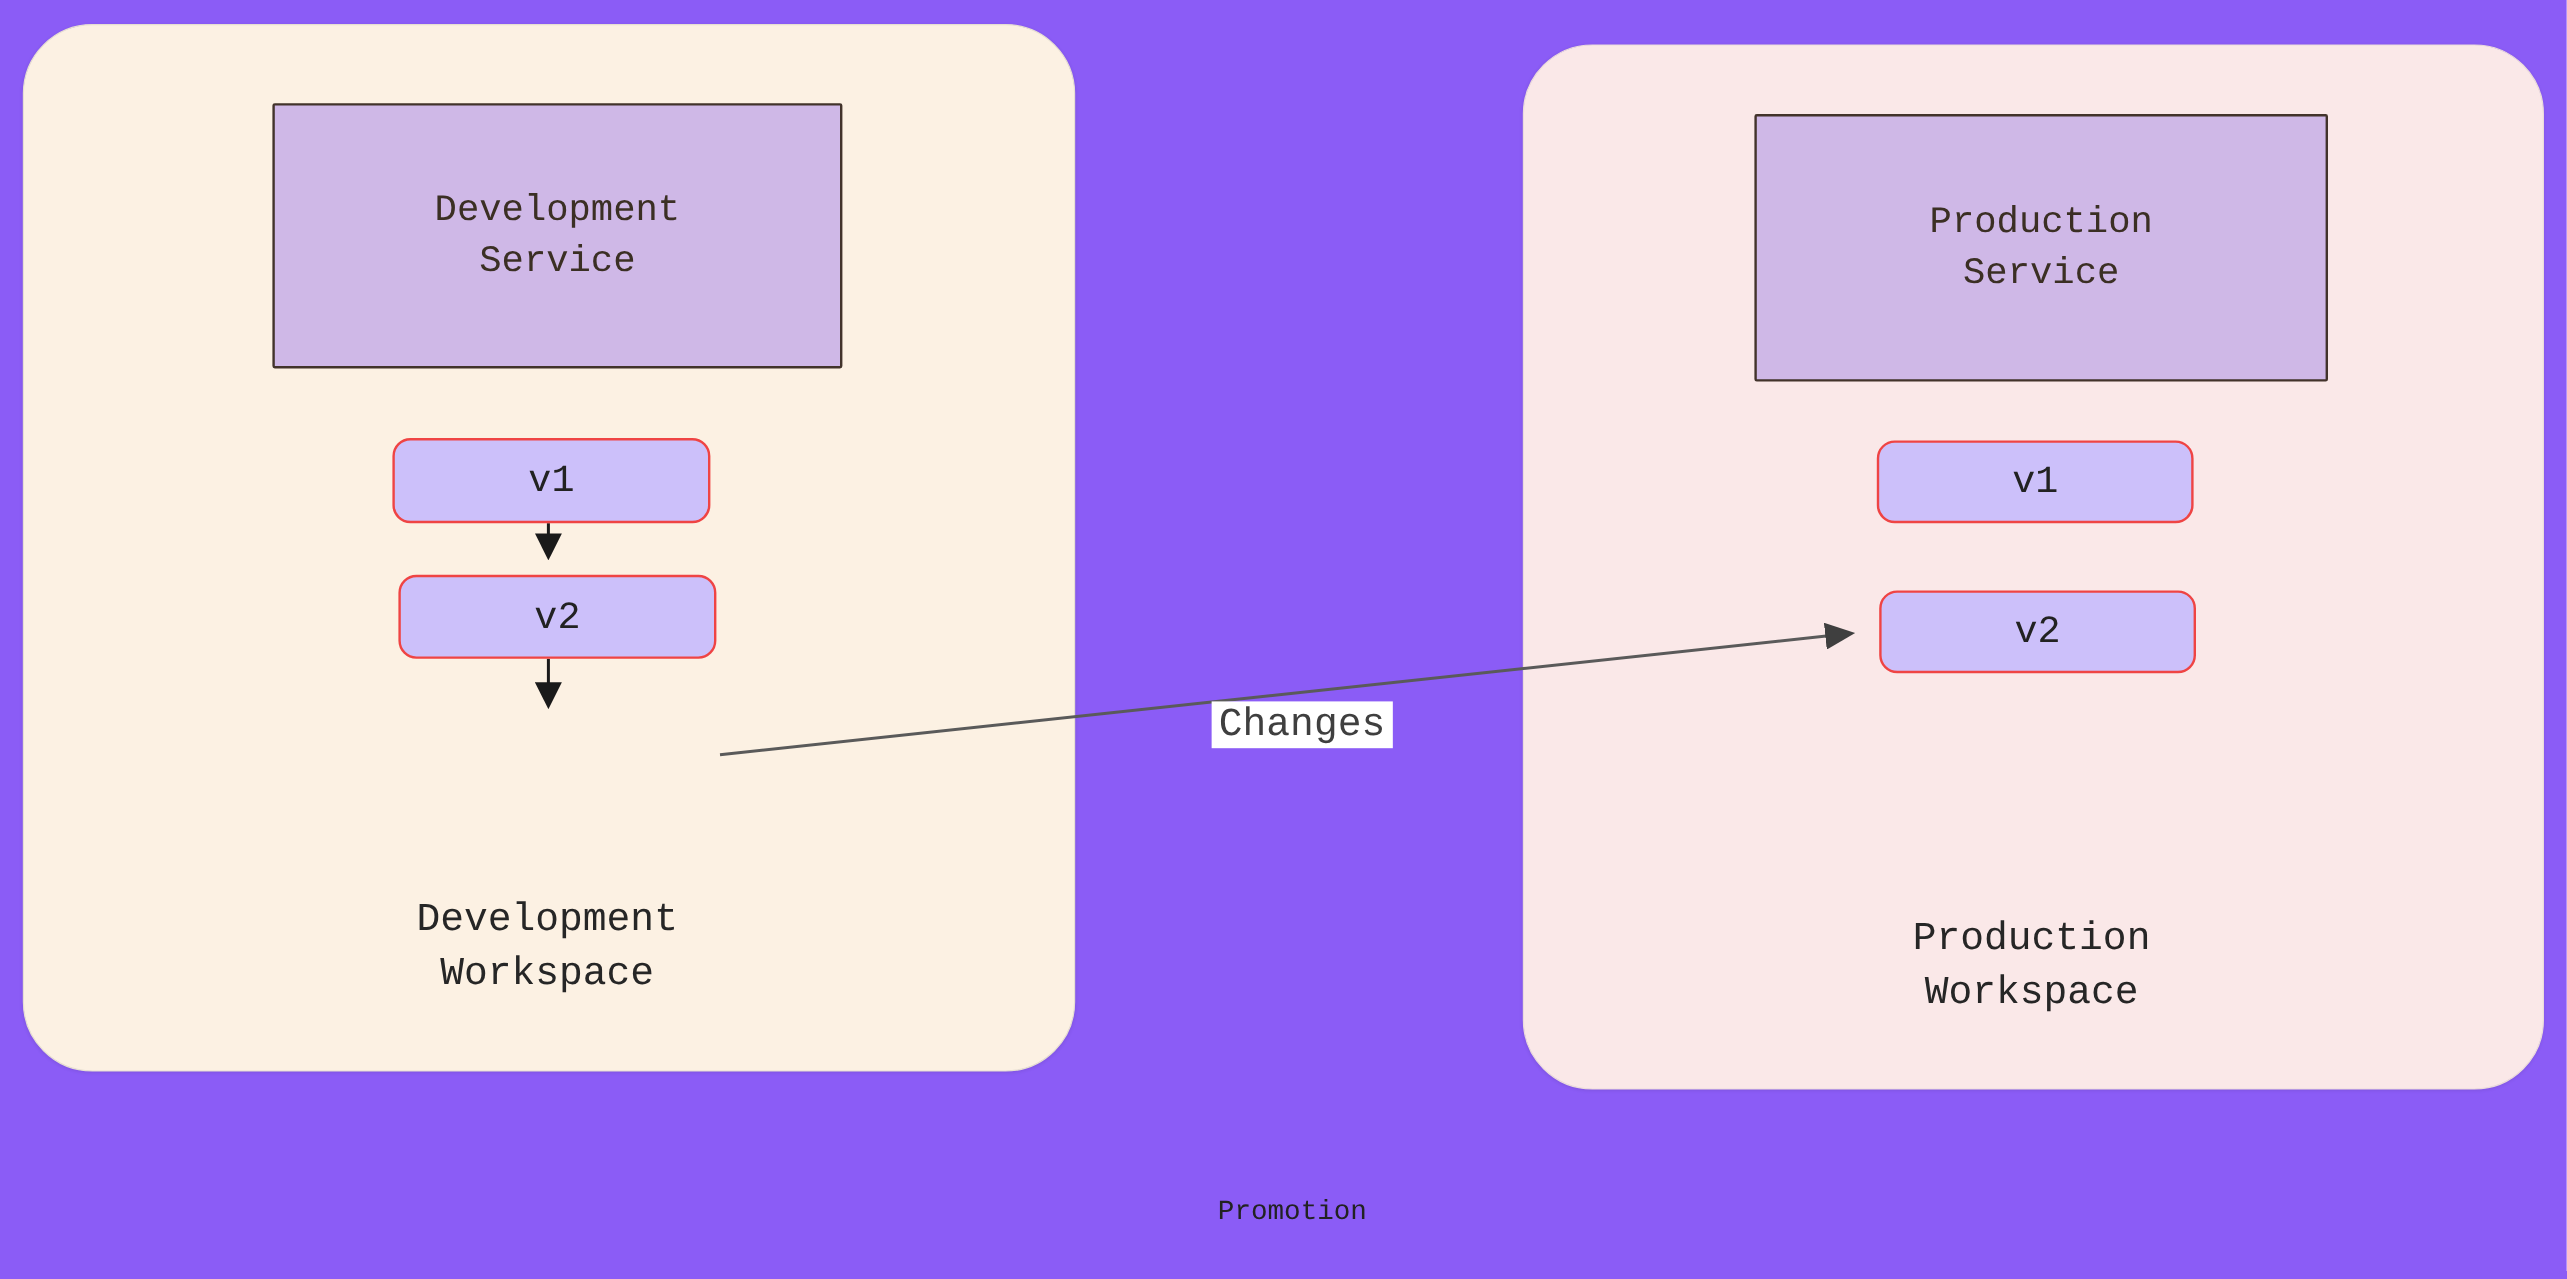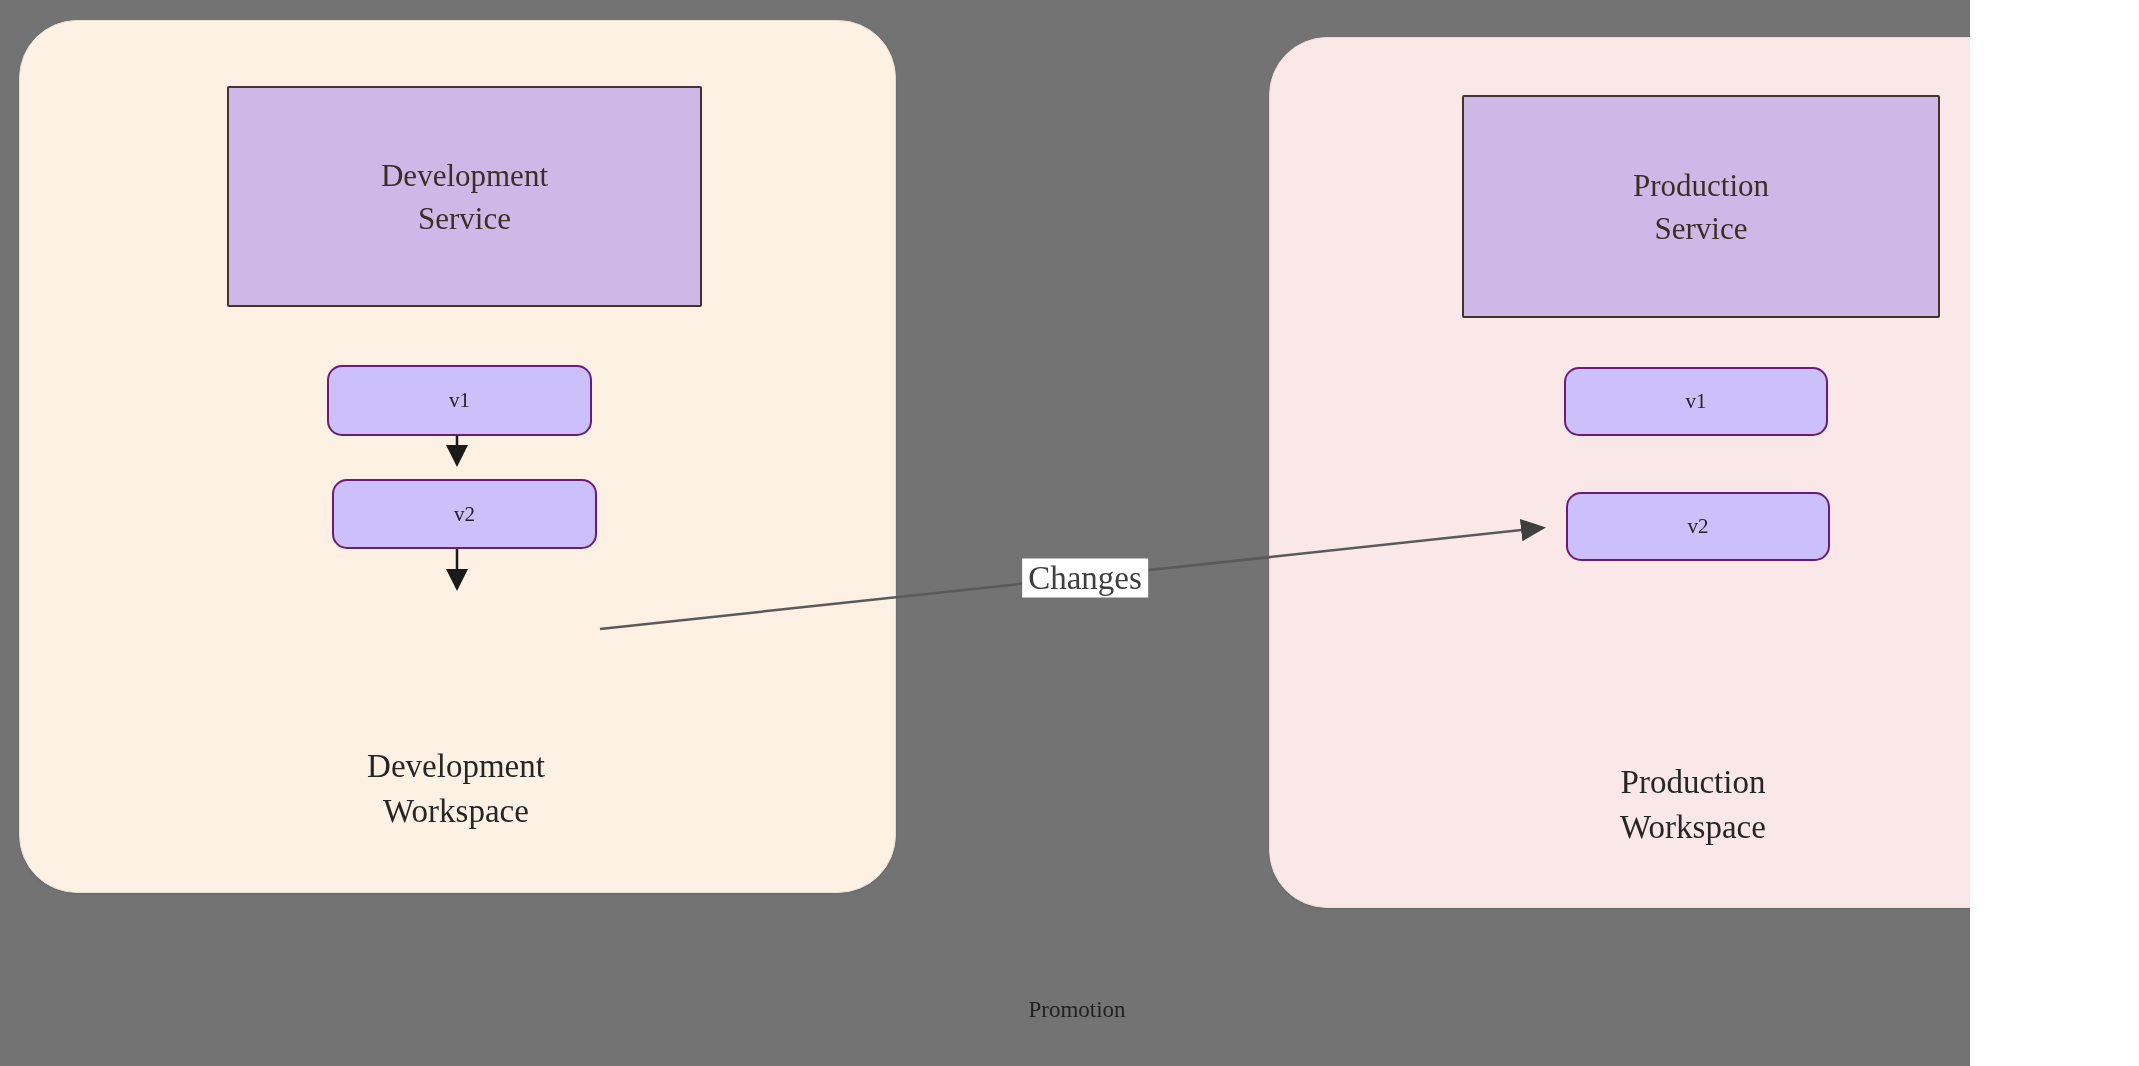--- a/index.html
+++ b/index.html
@@ -2,24 +2,24 @@
 <html><head>
 <meta charset="utf-8">
 <style>
   html, body {
     margin: 0;
     padding: 0;
     background: #ffffff;
   }
   .canvas {
     position: relative;
-    width: 1970px;
+    width: 2139px;
     height: 1066px;
-    background: #737373;
-    font-family: Liberation Serif, serif;
+    background: #8b5cf6;
+    font-family: Liberation Mono, monospace;
     overflow: hidden;
   }
 
   
   .panel {
     position: absolute;
     border-radius: 58px;
     box-shadow: 0 1px 3px rgba(0,0,0,0.08);
   }
   .panel.dev {
@@ -50,26 +50,26 @@
     color: #3B2F24;
     white-space: pre-line;
   }
   .service-box.dev  { left: 227px;  top: 86px; width: 471px; height: 217px; }
   .service-box.prod { left: 1462px; top: 95px; width: 474px; height: 219px; }
 
   
   .pill {
     position: absolute;
     background: #CCC0FA;
-    border: 2px solid #701a75;
+    border: 2px solid #ef4444;
     border-radius: 15px;
     display: flex;
     align-items: center;
     justify-content: center;
-    font-size: 21px;
+    font-size: 32px;
     color: #222222;
     z-index: 3;
   }
   .pill.dev-v1  { left: 327px;  top: 365px; width: 261px; height: 67px; }
   .pill.dev-v2  { left: 332px;  top: 479px; width: 261px; height: 66px; }
   .pill.dev-v3  { left: 332px;  top: 603px; width: 261px; height: 67px; }
   .pill.prod-v1 { left: 1564px; top: 367px; width: 260px; height: 65px; }
   .pill.prod-v2 { left: 1566px; top: 492px; width: 260px; height: 65px; }
 
   
@@ -90,21 +90,21 @@
     left: 1077px;
     top: 997px;
     transform: translateX(-50%);
     font-size: 23px;
     color: #222222;
   }
 
   .changes-label {
     position: absolute;
     left: 1085px;
-    top: 578px;
+    top: 604px;
     transform: translate(-50%, -50%);
     font-size: 33px;
     color: #3F3F3F;
     background: #ffffff;
     padding: 1px 6px;
     z-index: 4;
   }
 
   
   svg.arrows {

